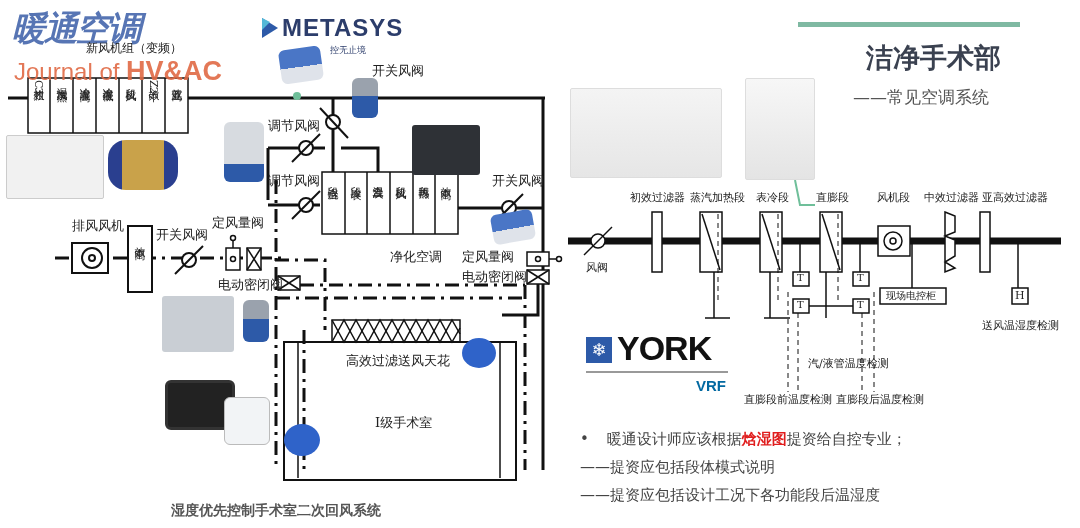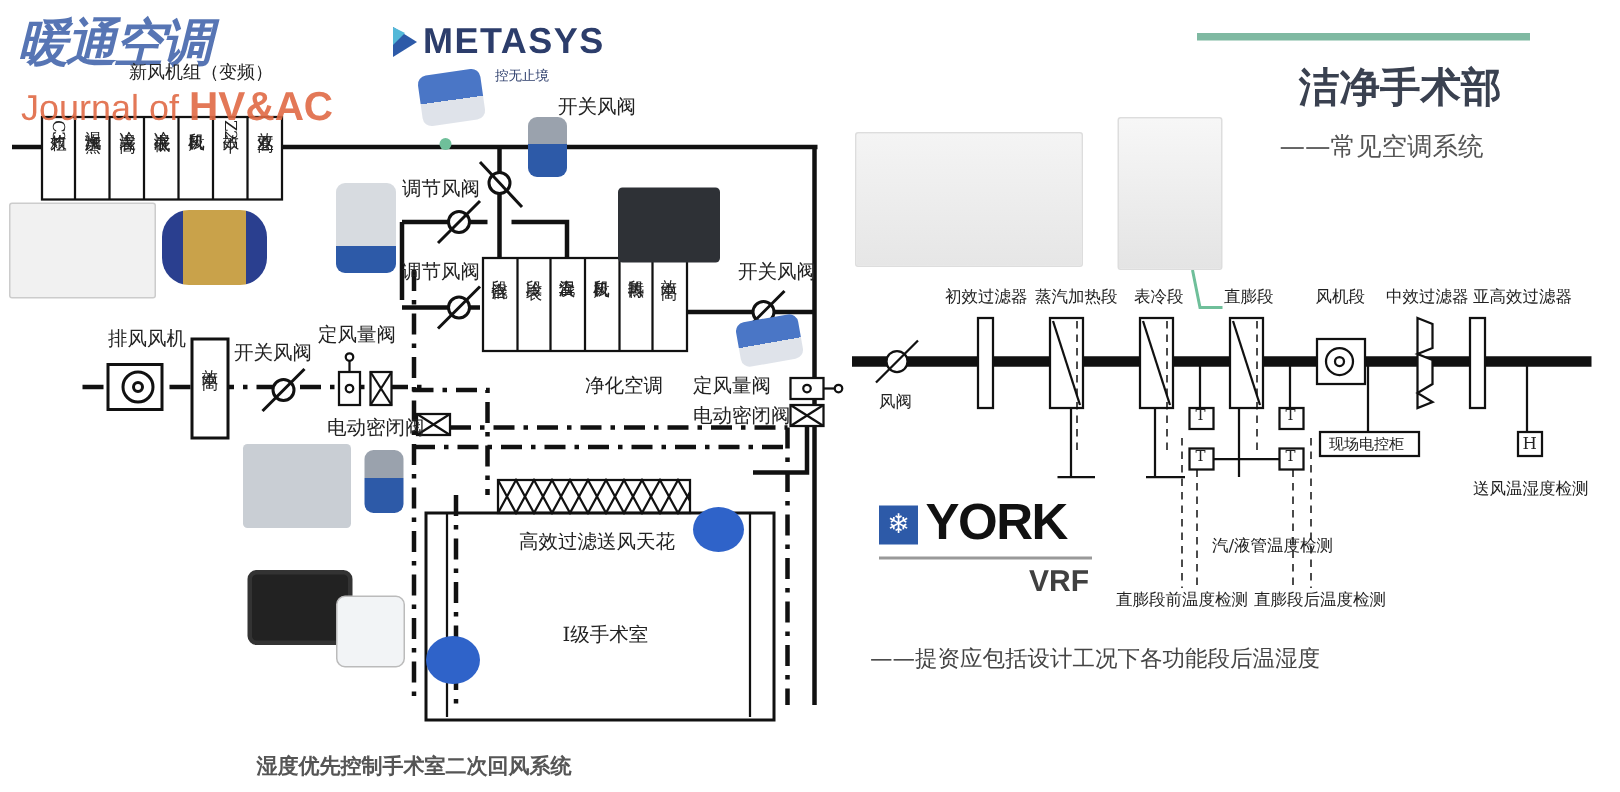--- a/index.html
+++ b/index.html
@@ -13,21 +13,21 @@
   .metasys{position:absolute;left:282px;top:14px;font-family:"Liberation Sans",sans-serif;font-weight:bold;font-size:24px;color:#2c3d6b;letter-spacing:1px;}
   .metasys-sub{position:absolute;left:330px;top:44px;font-size:9px;color:#2c3d6b;}
   .accent-bar{position:absolute;left:798px;top:22px;width:222px;height:5px;background:#7fb9a2;}
   .title{position:absolute;left:866px;top:40px;font-size:27px;font-weight:bold;color:#3a4150;}
   .subtitle{position:absolute;left:853px;top:86px;font-size:17px;color:#555;}
   .device{position:absolute;border-radius:6px;}
   .york-logo{position:absolute;left:586px;top:335px;width:142px;}
   .york-box{position:absolute;left:0;top:2px;width:26px;height:26px;background:#2d5aa8;color:#fff;font-size:18px;text-align:center;line-height:26px;}
   .york-text{position:absolute;left:31px;top:-6px;font-family:"Liberation Sans",sans-serif;font-weight:bold;font-size:34px;color:#111;letter-spacing:-1px;}
   .york-rule{position:absolute;left:0;top:36px;width:142px;height:2px;background:#999;}
-  .vrf{position:absolute;right:2px;top:42px;font-family:"Liberation Sans",sans-serif;font-weight:bold;font-size:20px;color:#404040;margin-left:12px;}
+  .vrf{position:absolute;right:2px;top:42px;font-family:"Liberation Sans",sans-serif;font-weight:bold;font-size:15px;color:#0369a1;margin-left:12px;}
   .notes{position:absolute;left:580px;top:425px;font-size:15px;color:#444;line-height:28px;}
   .hl{color:#e01e1e;font-weight:bold;}
   .caption{position:absolute;left:171px;top:502px;font-size:14px;font-weight:bold;color:#555;}
 </style>
 </head>
 <body>
 
 <svg width="1080" height="528">
   <g stroke="#111" fill="none" stroke-width="3">
 
@@ -272,14 +272,18 @@
 <div class="lbl" style="left:836px;top:392px;font-size:11px;text-align:center;">直膨段后温度检测</div>
 
 <div class="york-logo">
   <div class="york-box">❄</div>
   <div class="york-text">YORK</div>
   <div class="york-rule"></div>
   <div class="vrf">VRF</div>
 </div>
 
 <div class="notes">
+  <div>
+    <span style="margin-right:18px;">•</span><span>暖通设计师应该根据</span><span class="hl">焓湿图</span><span>提资给自控专业；</span>
+  </div>
+  <div>——提资应包括段体模式说明</div>
   <div>——提资应包括设计工况下各功能段后温湿度</div>
 </div>
 
 </body></html>

